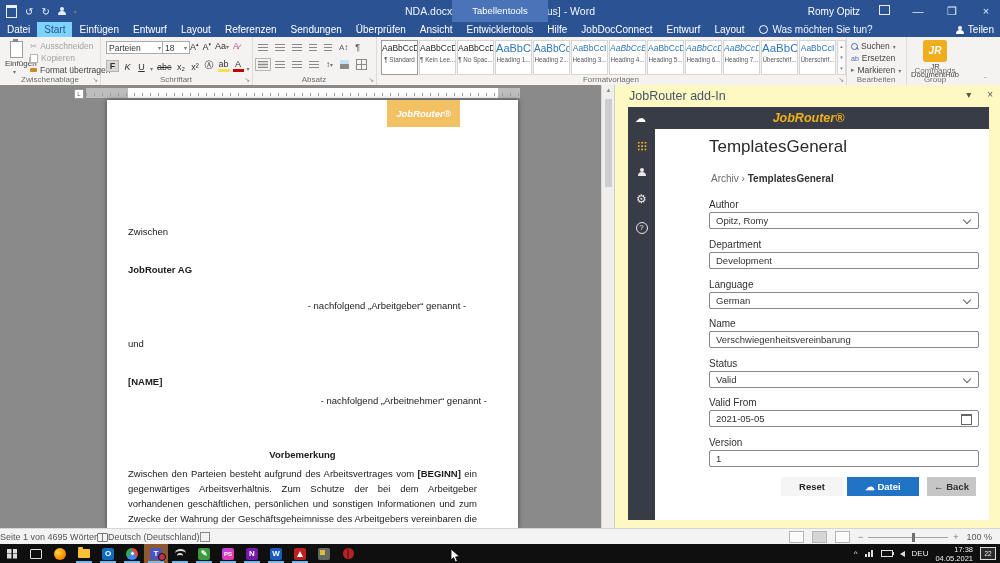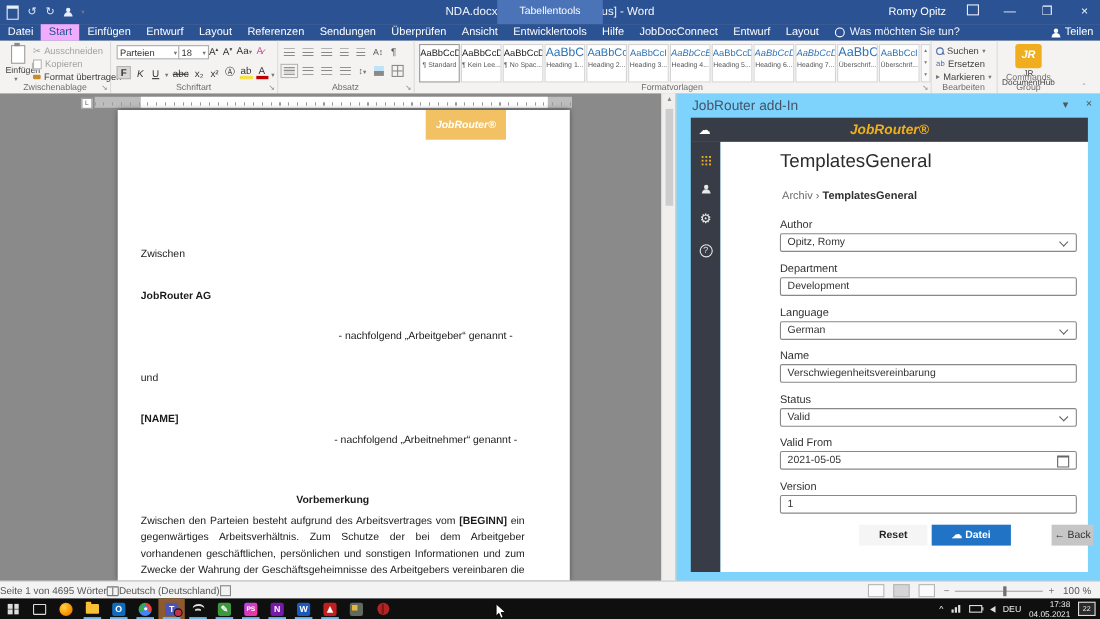--- a/index.html
+++ b/index.html
@@ -12,21 +12,21 @@
   #qat{position:absolute;left:6px;top:0;height:22px;display:flex;align-items:center;gap:8px;font-size:10px;color:#e8eefc}
   .save-ic{width:9px;height:9px;border:1px solid #e8eefc;border-top-width:3px;display:inline-block}
   #doc-title{position:absolute;left:0;top:0;width:100%;height:22px;line-height:22px;text-align:center;font-size:10.5px;color:#f2f5fc}
   #ctx-group{position:absolute;left:452px;top:0;width:96px;height:22px;line-height:22px;background:#4a73b8;font-size:9.5px;text-align:center;color:#fff}
   #tb-right{position:absolute;right:4px;top:0;height:22px;display:flex;align-items:center;gap:14px;font-size:10px}
   .winbtn{width:20px;text-align:center;font-size:11px;color:#e8eefc;line-height:22px}
   .ribopt-ic{width:9px;height:8px;border:1px solid #e8eefc;display:inline-block}
   
   #tabrow{position:absolute;left:0;top:22px;width:1000px;height:15px;background:#2b5394;display:flex;align-items:stretch;color:#fff}
   .rtab{padding:0 7px;font-size:10px;line-height:15px;white-space:nowrap}
-  .rtab.active{background:#f0abfc;color:#2b5394}
+  .rtab.active{background:#7dd3fc;color:#2b5394}
   #assist{display:flex;align-items:center;gap:4px;padding:0 8px;font-size:10px;color:#f0f4fc}
   .bulb{width:7px;height:7px;border:1px solid #fff;border-radius:50%;display:inline-block}
   #share{position:absolute;right:6px;top:22px;height:15px;display:flex;align-items:center;gap:4px;font-size:10px;color:#fff}
   
   .person{width:8px;height:8px;position:relative;display:inline-block}
   .person::before{content:"";position:absolute;left:2px;top:0;width:4px;height:4px;border-radius:50%;background:currentColor}
   .person::after{content:"";position:absolute;left:0;top:4px;width:8px;height:4px;border-radius:4px 4px 0 0;background:currentColor}
   
   #ribbon{position:absolute;left:0;top:37px;width:1000px;height:48px;background:#f4f3f2;border-bottom:1px solid #cfcfcf;font-size:8.5px;color:#444}
   .rgroup{position:absolute;top:0;height:48px;border-right:1px solid #dcdbda}
@@ -54,41 +54,41 @@
   #ruler .active{position:absolute;left:42px;top:0;width:370px;height:10px;background:#fff}
   #ruler .ticks{position:absolute;left:0;bottom:2px;width:100%;height:3px;background:repeating-linear-gradient(90deg,#9a9a9a 0 1px,transparent 1px 8px)}
   #tabsel{position:absolute;left:74px;top:4px;width:8px;height:8px;background:#fff;border:1px solid #9a9a9a;font-size:6px;line-height:8px;color:#555;text-align:center}
   #page{position:absolute;left:107px;top:15px;width:411px;height:428px;background:#fff;box-shadow:0 0 5px rgba(0,0,0,.5);color:#1a1a1a}
   #page .t{position:absolute;font-size:9.5px}
   #doclogo{position:absolute;left:280px;top:0;width:73px;height:27px;background:#f1c164;color:#fff;font-weight:bold;font-style:italic;font-size:9.5px;display:flex;align-items:center;justify-content:center}
   #docscroll{position:absolute;left:601px;top:85px;width:13px;height:443px;background:#f0efee;border-left:1px solid #dadada}
   #docscroll .thumb{position:absolute;left:3px;top:14px;width:7px;height:88px;background:#cdcdcd}
   #docscroll .up{position:absolute;left:0;top:1px;width:13px;text-align:center;font-size:7px;color:#888}
   
-  #pane{position:absolute;left:614px;top:85px;width:386px;height:443px;background:#7dd3fc;border-left:1px solid #d2d0ce}
+  #pane{position:absolute;left:614px;top:85px;width:386px;height:443px;background:#fef9c3;border-left:1px solid #d2d0ce}
   #pane-title{position:absolute;left:14px;top:4px;font-size:12.5px;color:#44546a}
   #pane-ctl{position:absolute;right:8px;top:4px;display:flex;gap:16px;color:#555;font-size:10px}
   #pane-hdr{position:absolute;left:13px;top:22px;width:361px;height:22px;background:#373c46;color:#efb019;display:flex;align-items:center;justify-content:center;font-weight:bold;font-style:italic;font-size:12.5px}
   #pane-hdr .cloud{position:absolute;left:7px;color:#fff;font-style:normal;font-weight:normal;font-size:11px}
   #pane-side{position:absolute;left:13px;top:44px;width:27px;height:391px;background:#373c46;display:flex;flex-direction:column;align-items:center;padding-top:12px;gap:17px;box-sizing:border-box}
   .grid-ic{width:10px;height:10px;background-image:radial-gradient(#f0ad1d 36%,transparent 38%);background-size:3.4px 3.4px}
   .gear-ic{color:#e8e8e8;font-size:12px;line-height:12px}
   .q-ic{width:10px;height:10px;border:1px solid #e8e8e8;border-radius:50%;color:#e8e8e8;font-size:8px;line-height:10px;text-align:center}
   #pane-content{position:absolute;left:40px;top:44px;width:334px;height:391px;background:#fff}
   #addin-heading{position:absolute;left:54px;top:8px;font-size:17px;color:#2b2b2b}
   #breadcrumb{position:absolute;left:56px;top:44px;font-size:10px;color:#6b6b6b}
   #breadcrumb b{color:#323130}
   .fld-label{position:absolute;left:54px;font-size:10px;color:#323130}
   .fld-box{position:absolute;left:54px;width:262px;height:15px;border:1px solid #8a8886;border-radius:2px;background:#fff;font-size:9.5px;color:#323130;line-height:15px;padding-left:6px;box-sizing:content-box}
   .fld-box .chev{position:absolute;right:8px;top:4px;width:5px;height:5px;border-right:1.3px solid #666;border-bottom:1.3px solid #666;transform:rotate(45deg)}
   .fld-box .cal{position:absolute;right:6px;top:3px;width:9px;height:8px;border:1px solid #666;border-top-width:2px}
   .btn{position:absolute;top:348px;height:19px;line-height:19px;text-align:center;font-size:9.5px;font-weight:bold}
   #btn-reset{left:126px;width:62px;background:#f5f5f5;color:#262626}
   #btn-upload{left:192px;width:72px;background:#2173c6;color:#fff}
-  #btn-back{left:301px;width:38px;background:#c6c6c6;color:#333;font-weight:normal}
+  #btn-back{left:272px;width:49px;background:#c6c6c6;color:#333;font-weight:bold}
   
   #statusbar{position:absolute;left:0;top:528px;width:1000px;height:16px;background:#f3f3f3;border-top:1px solid #d6d6d6;font-size:9px;color:#555;display:flex;align-items:center}
   #statusbar .sl{white-space:nowrap}
   .book-ic{width:9px;height:7px;border:1px solid #777;border-radius:1px;display:inline-block;position:relative}
   .book-ic::before{content:"";position:absolute;left:4px;top:0;width:1px;height:7px;background:#777}
   #sb-right{position:absolute;right:8px;display:flex;align-items:center;gap:8px}
   .viewbtn{width:13px;height:10px;border:1px solid #b5b5b5;background:#fbfbfb}
   .viewbtn.on{background:#d5d5d5}
   #zoomslider{display:flex;align-items:center;gap:5px;color:#777}
   #zoomslider .track{width:80px;height:1px;background:#a5a5a5;position:relative}
@@ -343,21 +343,21 @@
     <div class="active"></div>
       <div class="ticks"></div>
   </div>
   <div id="page">
     <div id="doclogo">JobRouter®</div>
     <div class="t" style="left:21px;top:126px">Zwischen</div>
     <div class="t" style="left:21px;top:164px;font-weight:bold">JobRouter AG</div>
     <div class="t" style="left:180px;top:200px;width:200px;text-align:center">- nachfolgend „Arbeitgeber“ genannt -</div>
     <div class="t" style="left:21px;top:238px">und</div>
     <div class="t" style="left:21px;top:276px;font-weight:bold">[NAME]</div>
-    <div class="t" style="left:180px;top:295px;width:200px;text-align:center">- nachfolgend „Arbeitnehmer“ genannt -</div>
+    <div class="t" style="left:180px;top:295px;width:200px;text-align:right">- nachfolgend „Arbeitnehmer“ genannt -</div>
     <div class="t" style="left:21px;top:349px;width:349px;text-align:center;font-weight:bold">Vorbemerkung</div>
     <div class="t" style="left:21px;top:366px;width:349px;text-align:justify;line-height:1.58"><span>Zwischen den Parteien besteht aufgrund des Arbeitsvertrages vom </span><b>[BEGINN]</b><span> ein gegenwärtiges Arbeitsverhältnis. Zum Schutze der bei dem Arbeitgeber vorhandenen geschäftlichen, persönlichen und sonstigen Informationen und zum Zwecke der Wahrung der Geschäftsgeheimnisse des Arbeitgebers vereinbaren die Parteien folgendes:</span></div>
   </div>
 </div>
 <div id="docscroll">
   <div class="up">▴</div>
   <div class="thumb"></div>
 </div>
 
 <div id="pane">

